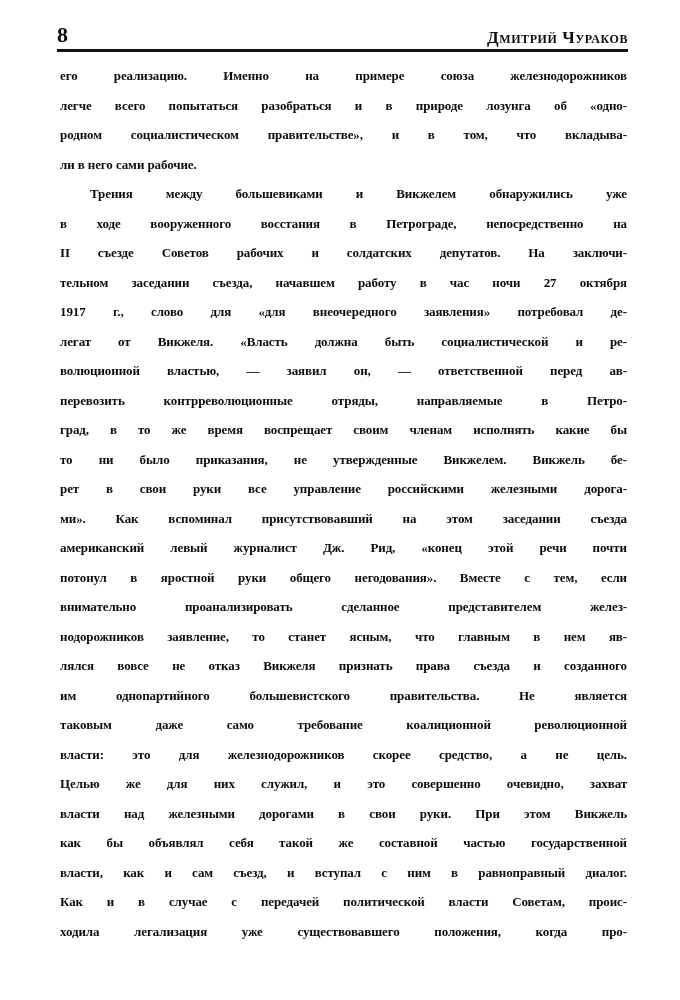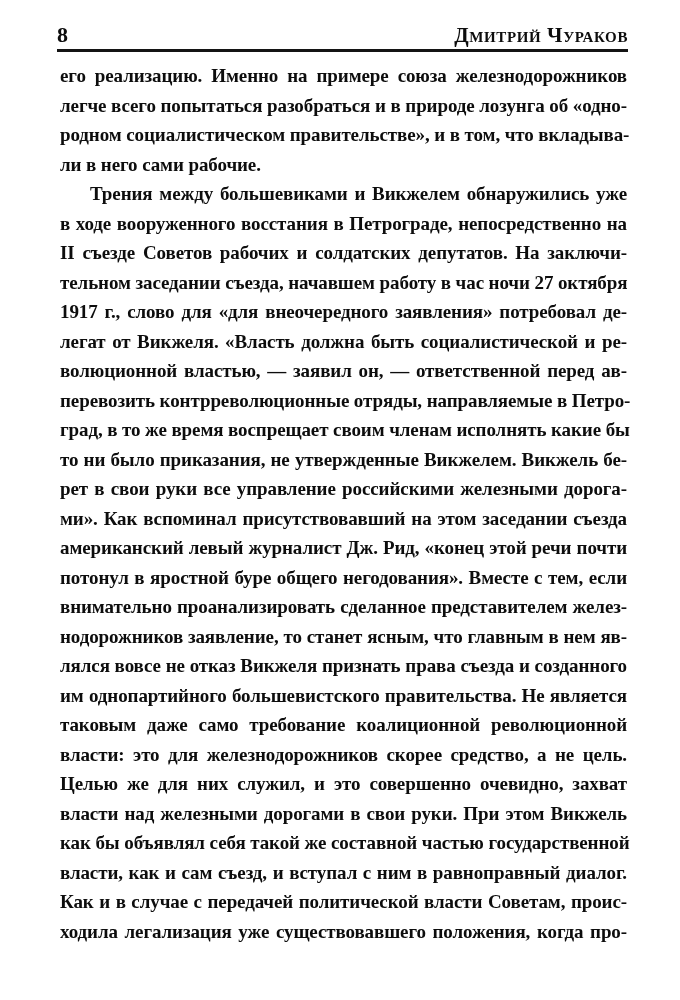--- a/index.html
+++ b/index.html
@@ -27,39 +27,39 @@
     align-items: flex-end;
     border-bottom: 3px solid #141414;
     padding-bottom: 3px;
   }
   .page-number {
     font-size: 22px;
     font-weight: 700;
     line-height: 1;
   }
   .running-title {
-    font-size: 21px;
+    font-size: 17px;
     font-weight: 700;
     font-variant: small-caps;
     letter-spacing: 0.6px;
     line-height: 1;
     margin-left: 19px;
   }
   .body-text {
     position: absolute;
     top: 61px;
     left: 60px;
     width: 567px;
   }
   .paragraph {
     margin: 0;
   }
   .line {
     display: block;
-    font-size: 19px;
+    font-size: 13px;
     font-weight: 700;
     line-height: 29.5px;
     letter-spacing: -0.1px;
     white-space: nowrap;
     text-align: justify;
     text-align-last: justify;
   }
   .line.indent {
     text-indent: 30px;
   }
@@ -91,21 +91,21 @@
         <div class="line">тельном заседании съезда, начавшем работу в час ночи 27 октября</div>
         <div class="line">1917 г., слово для «для внеочередного заявления» потребовал де-</div>
         <div class="line">легат от Викжеля. «Власть должна быть социалистической и ре-</div>
         <div class="line">волюционной властью, — заявил он, — ответственной перед ав-</div>
         <div class="line">перевозить контрреволюционные отряды, направляемые в Петро-</div>
         <div class="line">град, в то же время воспрещает своим членам исполнять какие бы</div>
         <div class="line">то ни было приказания, не утвержденные Викжелем. Викжель бе-</div>
         <div class="line">рет в свои руки все управление российскими железными дорога-</div>
         <div class="line">ми». Как вспоминал присутствовавший на этом заседании съезда</div>
         <div class="line">американский левый журналист Дж. Рид, «конец этой речи почти</div>
-        <div class="line">потонул в яростной буре общего негодования». Вместе с тем, если</div>
+        <div class="line">потонул в яростной руки общего негодования». Вместе с тем, если</div>
         <div class="line">внимательно проанализировать сделанное представителем желез-</div>
         <div class="line">нодорожников заявление, то станет ясным, что главным в нем яв-</div>
         <div class="line">лялся вовсе не отказ Викжеля признать права съезда и созданного</div>
         <div class="line">им однопартийного большевистского правительства. Не является</div>
         <div class="line">таковым даже само требование коалиционной революционной</div>
         <div class="line">власти: это для железнодорожников скорее средство, а не цель.</div>
         <div class="line">Целью же для них служил, и это совершенно очевидно, захват</div>
         <div class="line">власти над железными дорогами в свои руки. При этом Викжель</div>
         <div class="line">как бы объявлял себя такой же составной частью государственной</div>
         <div class="line">власти, как и сам съезд, и вступал с ним в равноправный диалог.</div>

